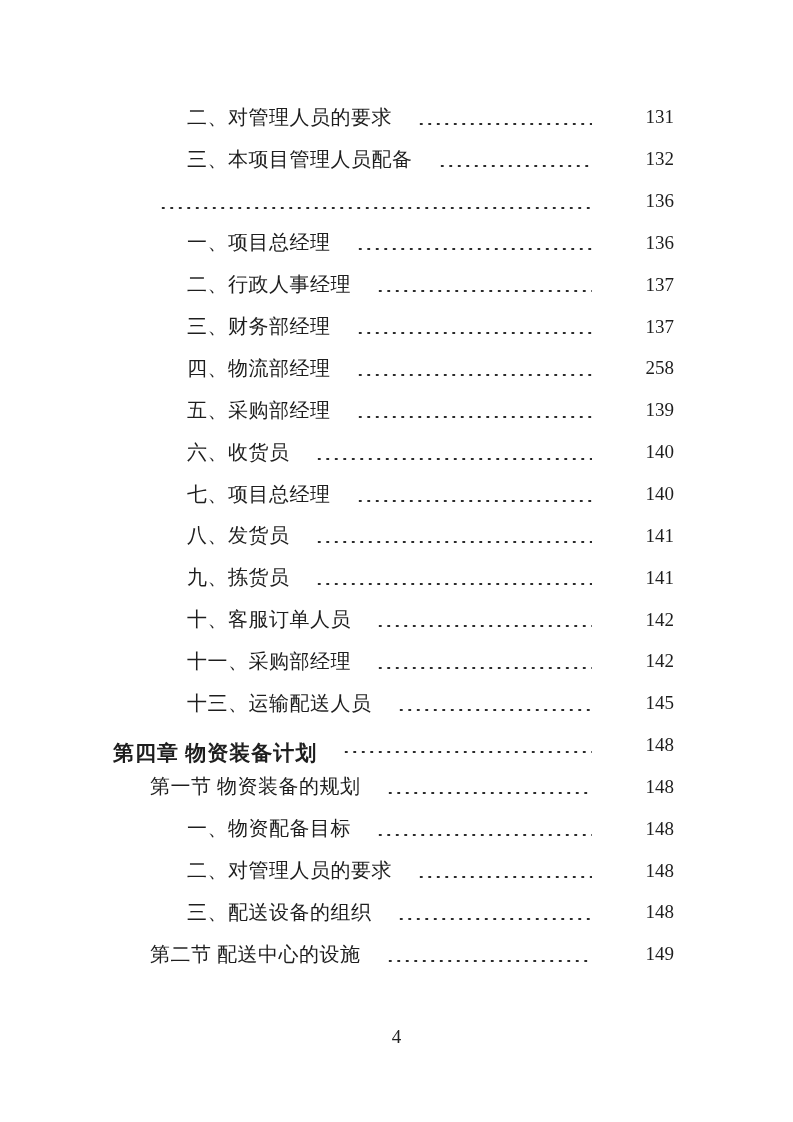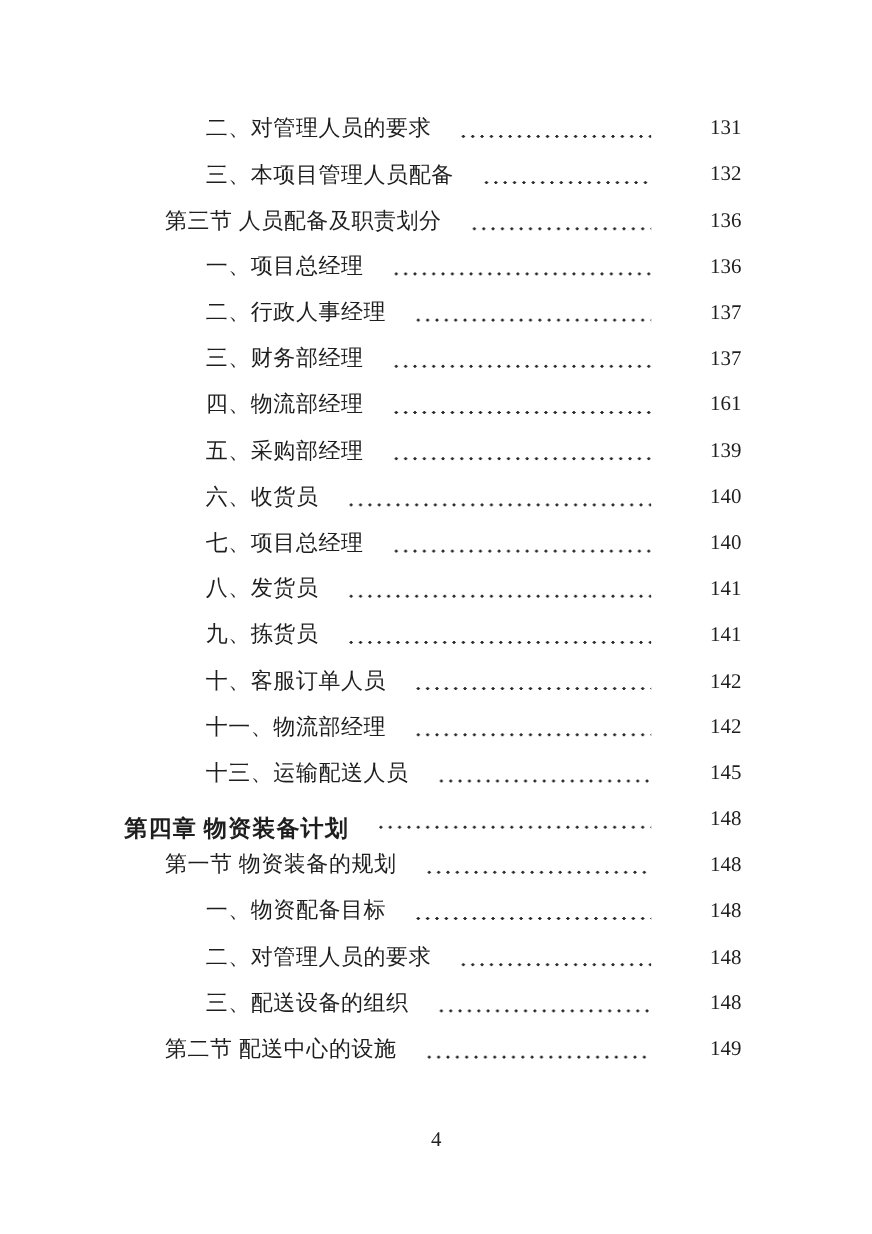--- a/index.html
+++ b/index.html
@@ -79,21 +79,20 @@
       <span class="toc-label">二、对管理人员的要求</span>
       <span class="toc-leader"></span>
       <span class="toc-page">131</span>
     </div>
       <div class="toc-row level-3">
       <span class="toc-label">三、本项目管理人员配备</span>
       <span class="toc-leader"></span>
       <span class="toc-page">132</span>
     </div>
       <div class="toc-row level-2">
-      <span class="toc-label">第三节 人员配备及职责划分</span>
       <span class="toc-leader"></span>
       <span class="toc-page">136</span>
     </div>
       <div class="toc-row level-3">
       <span class="toc-label">一、项目总经理</span>
       <span class="toc-leader"></span>
       <span class="toc-page">136</span>
     </div>
       <div class="toc-row level-3">
       <span class="toc-label">二、行政人事经理</span>
@@ -101,21 +100,21 @@
       <span class="toc-page">137</span>
     </div>
       <div class="toc-row level-3">
       <span class="toc-label">三、财务部经理</span>
       <span class="toc-leader"></span>
       <span class="toc-page">137</span>
     </div>
       <div class="toc-row level-3">
       <span class="toc-label">四、物流部经理</span>
       <span class="toc-leader"></span>
-      <span class="toc-page">161</span>
+      <span class="toc-page">258</span>
     </div>
       <div class="toc-row level-3">
       <span class="toc-label">五、采购部经理</span>
       <span class="toc-leader"></span>
       <span class="toc-page">139</span>
     </div>
       <div class="toc-row level-3">
       <span class="toc-label">六、收货员</span>
       <span class="toc-leader"></span>
       <span class="toc-page">140</span>
@@ -134,21 +133,21 @@
       <span class="toc-label">九、拣货员</span>
       <span class="toc-leader"></span>
       <span class="toc-page">141</span>
     </div>
       <div class="toc-row level-3">
       <span class="toc-label">十、客服订单人员</span>
       <span class="toc-leader"></span>
       <span class="toc-page">142</span>
     </div>
       <div class="toc-row level-3">
-      <span class="toc-label">十一、物流部经理</span>
+      <span class="toc-label">十一、采购部经理</span>
       <span class="toc-leader"></span>
       <span class="toc-page">142</span>
     </div>
       <div class="toc-row level-3">
       <span class="toc-label">十三、运输配送人员</span>
       <span class="toc-leader"></span>
       <span class="toc-page">145</span>
     </div>
       <div class="toc-row level-1">
       <span class="toc-label">第四章 物资装备计划</span>

